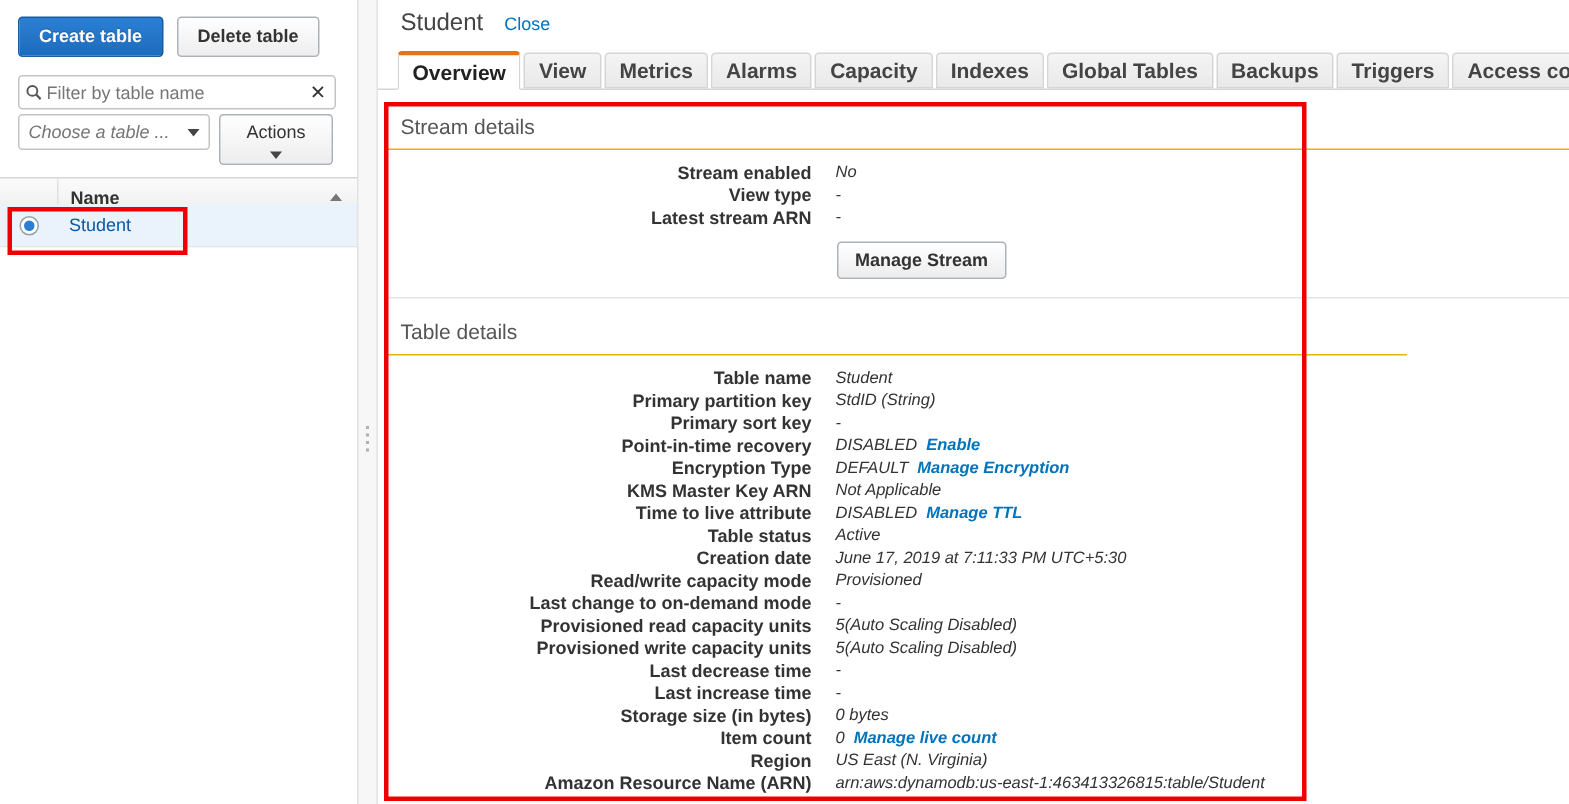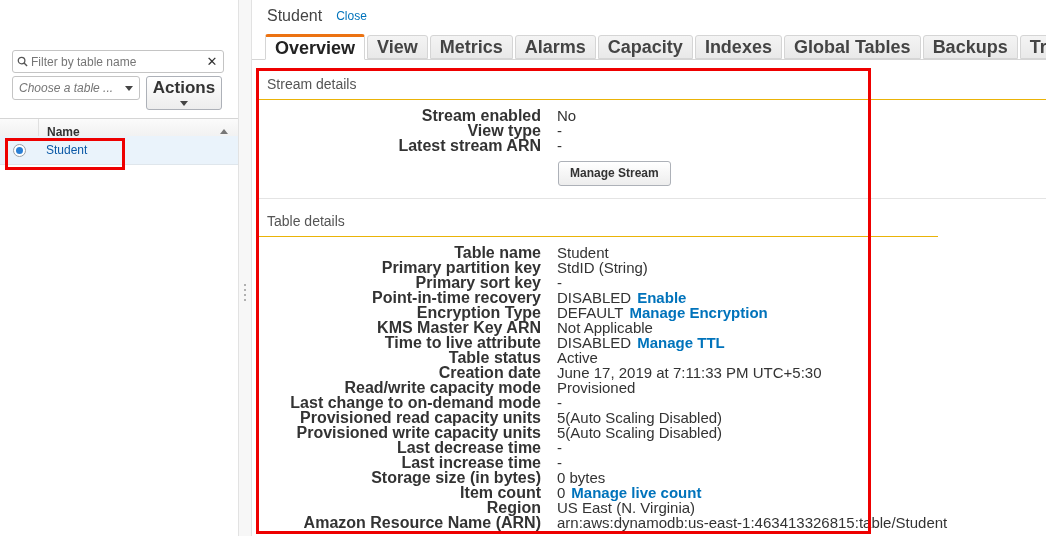--- a/index.html
+++ b/index.html
@@ -136,22 +136,22 @@
     height: 34px;
     box-sizing: border-box;
     border: 1px solid #adb1b8;
     border-radius: 3px;
     background: linear-gradient(to bottom, #ffffff 0%, #ededed 100%);
     cursor: pointer;
     text-align: center;
   }
   .actions-btn .lbl {
     display: block;
-    font-size: 17px;
-    font-weight: bold;
+    font-size: 12px;
+    font-weight: normal;
     color: #333;
     line-height: 14px;
     padding-top: 4px;
   }
   .actions-caret {
     position: absolute;
     left: 50%;
     transform: translateX(-50%);
     bottom: 3px;
     width: 0; height: 0;
@@ -301,21 +301,21 @@
     box-sizing: border-box;
     border-bottom: 1px solid #d5d5d5;
   }
   .tab {
     height: 24px;
     box-sizing: border-box;
     padding: 0 9px;
     display: flex;
     align-items: center;
     justify-content: center;
-    font-size: 18px;
+    font-size: 14px;
     font-weight: bold;
     color: #444444;
     background: linear-gradient(to bottom, #f4f4f4 0%, #e9e9e9 100%);
     border: 1px solid #d5d5d5;
     border-top-left-radius: 3px;
     border-top-right-radius: 3px;
     margin-right: 2px;
     cursor: pointer;
     white-space: nowrap;
   }
@@ -361,30 +361,31 @@
   .kv {
     display: flex;
     line-height: 15px;
     margin-bottom: 0px;
   }
   .kv .k {
     width: 300px;
     flex: none;
     text-align: right;
     font-weight: bold;
-    font-size: 16px;
+    font-size: 12px;
     color: #333333;
     padding-right: 16px;
     box-sizing: border-box;
     white-space: nowrap;
   }
   .kv .v {
-    font-size: 15px;
+    font-size: 11px;
     color: #333333;
     white-space: nowrap;
+    font-style: italic;
   }
   .kv .v a {
     color: #0073bb;
     text-decoration: none;
     font-weight: bold;
     margin-left: 6px;
     cursor: pointer;
   }
   .manage-stream-wrap { padding-left: 301px; padding-top: 8px; }
   .manage-stream {
@@ -408,20 +409,24 @@
     box-sizing: border-box;
   }
   #annot-main { left: 256px; top: 68px; width: 615px; height: 466px; }
   #annot-row  { left: 5px;  top: 138px; width: 120px; height: 32px; }
 </style>
 </head>
 <body>
 
 <div id="sidebar">
 
+  <div class="btn-row">
+    <button class="btn btn-primary">Create table</button>
+    <button class="btn btn-secondary">Delete table</button>
+  </div>
 
   <div class="filter-wrap">
     <span class="filter-icon">
       <svg width="11" height="11" viewBox="0 0 12 12">
         <circle cx="5" cy="5" r="3.6" fill="none" stroke="#555" stroke-width="1.4"></circle>
         <line x1="7.7" y1="7.7" x2="11" y2="11" stroke="#555" stroke-width="1.6"></line>
       </svg>
     </span>
     <input class="filter-input" type="text" placeholder="Filter by table name" style="">
     <span class="filter-clear">✕</span>

